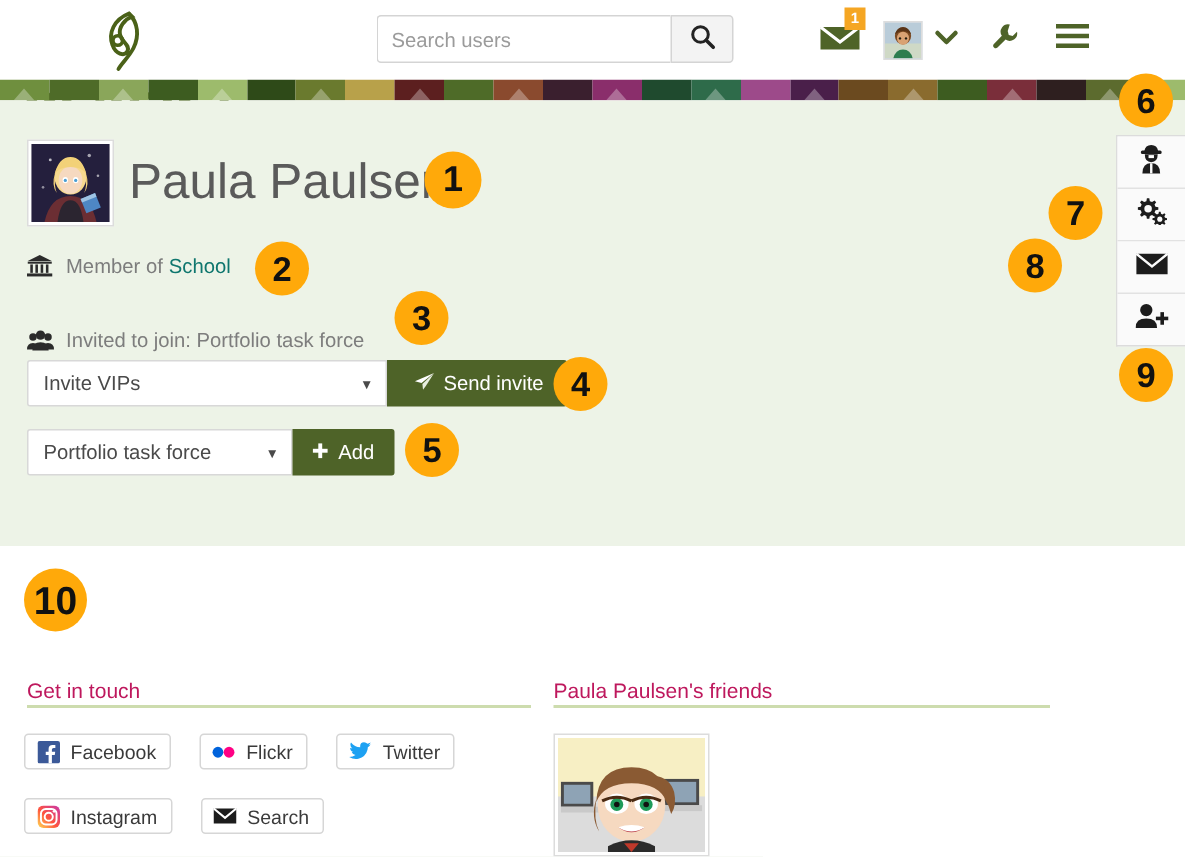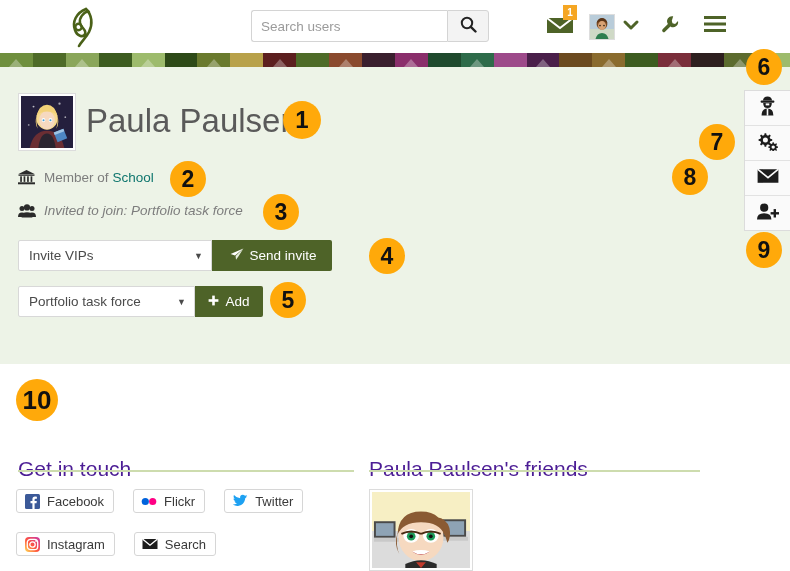--- a/index.html
+++ b/index.html
@@ -83,35 +83,35 @@
   #avatar-main .art{width:100%;height:100%;position:relative;overflow:hidden;background:#2a2440;}
   #displayname{
     position:absolute;left:86px;top:100px;font-size:33px;color:#5a5a5a;
     font-weight:normal;white-space:nowrap;line-height:42px;
   }
   .metaline{
     position:absolute;left:18px;font-size:13.5px;color:#7d7d7d;white-space:nowrap;
     display:flex;align-items:center;
   }
   #meta-member{top:170px;}
-  #meta-invited{top:203px;font-style:italic;}
+  #meta-invited{top:219px;}
   .metaline .mi{width:22px;display:inline-flex;justify-content:flex-start;align-items:center;}
   .metaline .mtext{margin-left:4px;}
   .greenlink{color:#0f766e;}
 
   
   .formrow{position:absolute;left:18px;display:flex;align-items:stretch;}
   #row-invite{top:240px;}
   #row-add{top:286px;}
   .sel{
     background:#fff;border:1px solid #d8d8d8;box-sizing:border-box;height:31px;
     display:flex;align-items:center;justify-content:space-between;
     font-size:13.5px;color:#4a4a4a;padding:0 8px 0 10px;cursor:pointer;border-radius:2px 0 0 2px;
   }
-  #sel-invite{width:194px;text-align:right;}
+  #sel-invite{width:240px;text-align:right;}
   #sel-add{width:177px;}
   .sel .car{font-size:9px;color:#4a4a4a;margin-left:8px;}
   .gbtn{
     background:#4e6328;color:#fff;border:none;height:31px;
     display:flex;align-items:center;justify-content:center;gap:6px;
     font-size:13.5px;font-family:"Liberation Sans",sans-serif;cursor:pointer;
     padding:0 12px;border-radius:0 2px 2px 0;box-sizing:border-box;
   }
   #btn-sendinvite{width:120px;padding-left:14px;}
   #btn-add{width:68px;}
@@ -123,21 +123,21 @@
   }
   #actionstack .abtn{
     height:34px;border-bottom:1px solid #e2e2e2;display:flex;align-items:center;
     justify-content:center;cursor:pointer;background:#fafafa;
   }
   #actionstack .abtn:last-child{border-bottom:none;}
 
   
   #lower{position:absolute;left:0;top:364px;width:790px;height:207px;background:#fff;}
   .sectitle{
-    position:absolute;font-size:21px;color:#4c1d95;font-weight:normal;white-space:nowrap;
+    position:absolute;font-size:14px;color:#be185d;font-weight:normal;white-space:nowrap;
   }
   .secrule{position:absolute;height:2px;background:#cddcae;}
   #t-getintouch{left:18px;top:440px;}
   #r-getintouch{left:18px;top:470px;width:336px;}
   #t-friends{left:369px;top:440px;}
   #r-friends{left:369px;top:470px;width:331px;}
 
   .sbtns{position:absolute;left:16px;top:489px;width:340px;
     display:flex;flex-wrap:wrap;gap:19px;}
   .sbtn{

